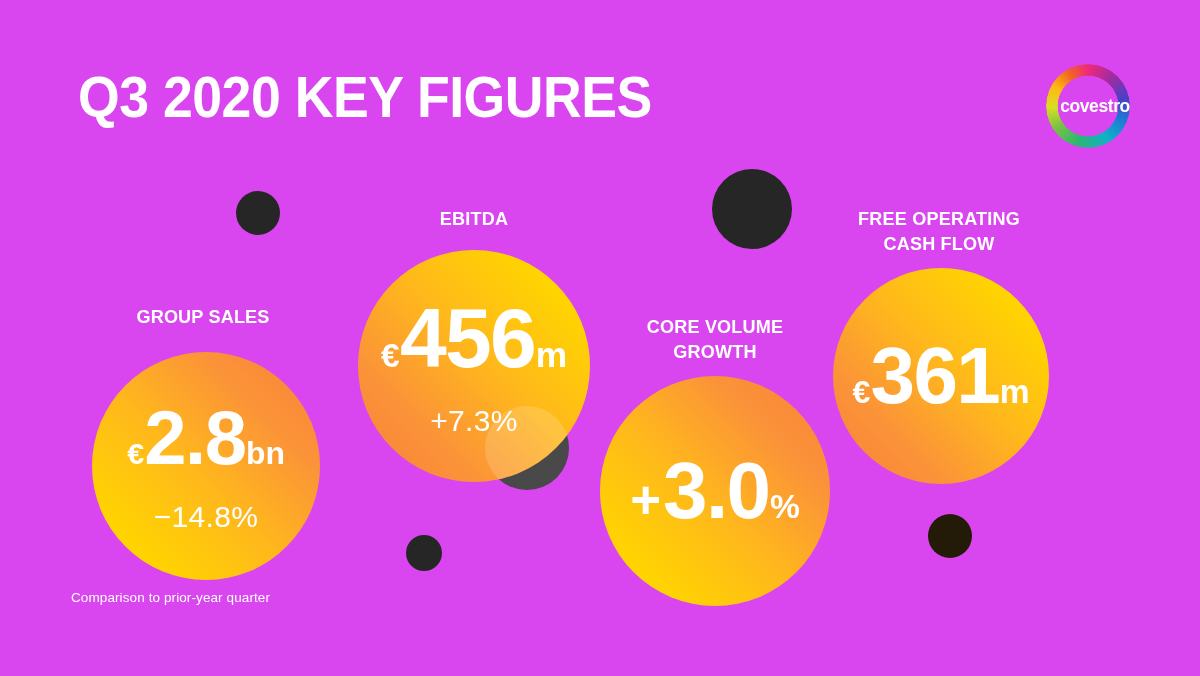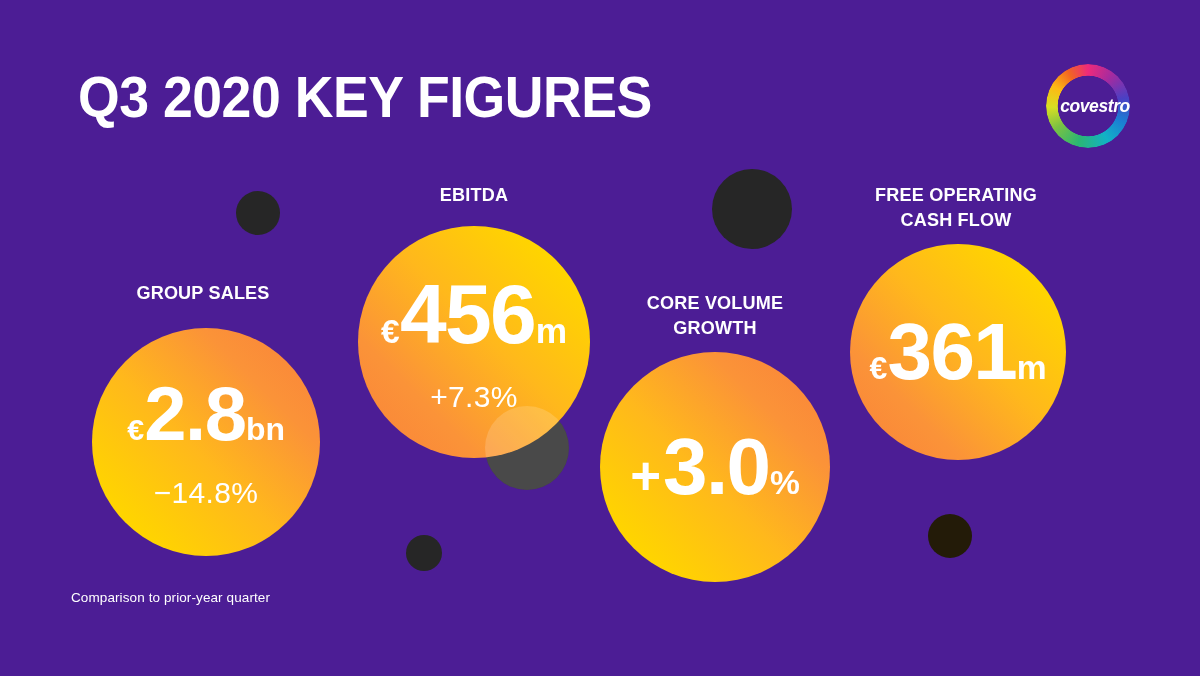--- a/index.html
+++ b/index.html
@@ -8,21 +8,21 @@
     background: #000000;
   }
   body {
     font-family: "Liberation Sans", sans-serif;
     -webkit-font-smoothing: antialiased;
   }
   #slide {
     position: relative;
     width: 1200px;
     height: 676px;
-    background: #4c1d95;
+    background: #d946ef;
     overflow: hidden;
   }
 
   
   .deco {
     position: absolute;
     border-radius: 50%;
     background: #262626;
     pointer-events: none;
   }
@@ -75,25 +75,24 @@
     position: absolute;
     left: 6px;
     top: 50%;
     transform: translateY(-50%);
     width: 86px;
     text-align: center;
     font-size: 17.5px;
     font-weight: bold;
     letter-spacing: -0.4px;
     color: #ffffff;
-    font-style: italic;
-  }
-
-  
-  .metric { position: absolute; }
+  }
+
+  
+  .metric { position: absolute; margin-top: 24px; }
   .metric-label {
     position: absolute;
     left: 50%;
     transform: translateX(-50%) scaleX(0.95);
     transform-origin: center center;
     text-align: center;
     font-size: 19px;
     line-height: 25px;
     font-weight: bold;
     color: #ffffff;
@@ -210,21 +209,21 @@
     </div>
     <div class="bubble grad-yo" style="left:0px; top:62px; width:230px; height:230px;">
       <div class="value">
         <span class="sign">+</span>
           <span class="num">3.0</span>
           <span class="unit">%</span>
       </div>
     </div>
   </div>
 
-  <div class="metric m-focf" style="left:848px; top:182px; width:216px; height:276px;text-decoration:underline;">
+  <div class="metric m-focf" style="left:831px; top:182px; width:216px; height:276px;text-decoration:underline;">
     <div class="metric-label" style="top:0px;">
       <span>FREE OPERATING</span><br>
       <span>CASH FLOW</span>
     </div>
     <div class="bubble grad-oy" style="left:2px; top:62px; width:216px; height:216px;">
       <div class="value">
         <span class="cur">€</span>
           <span class="num">361</span>
           <span class="unit">m</span>
       </div>

